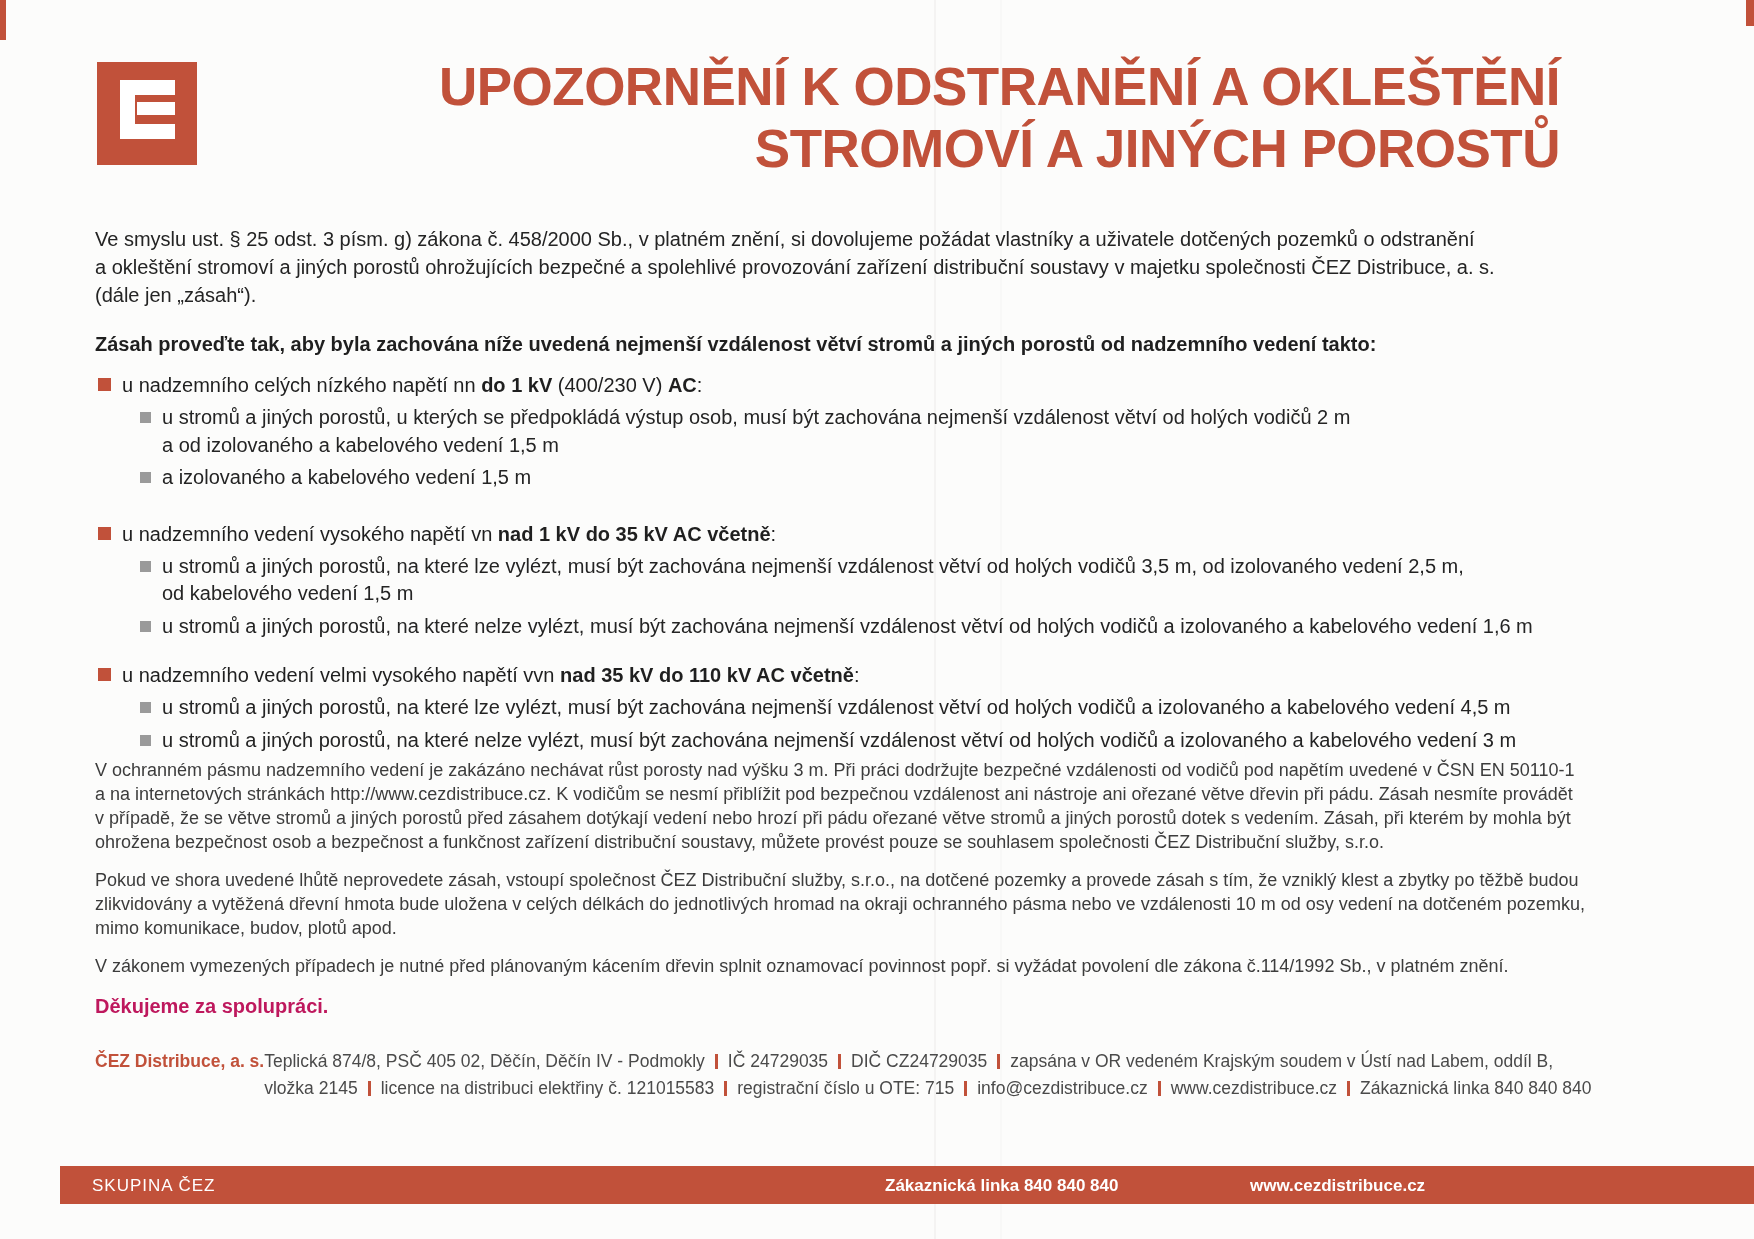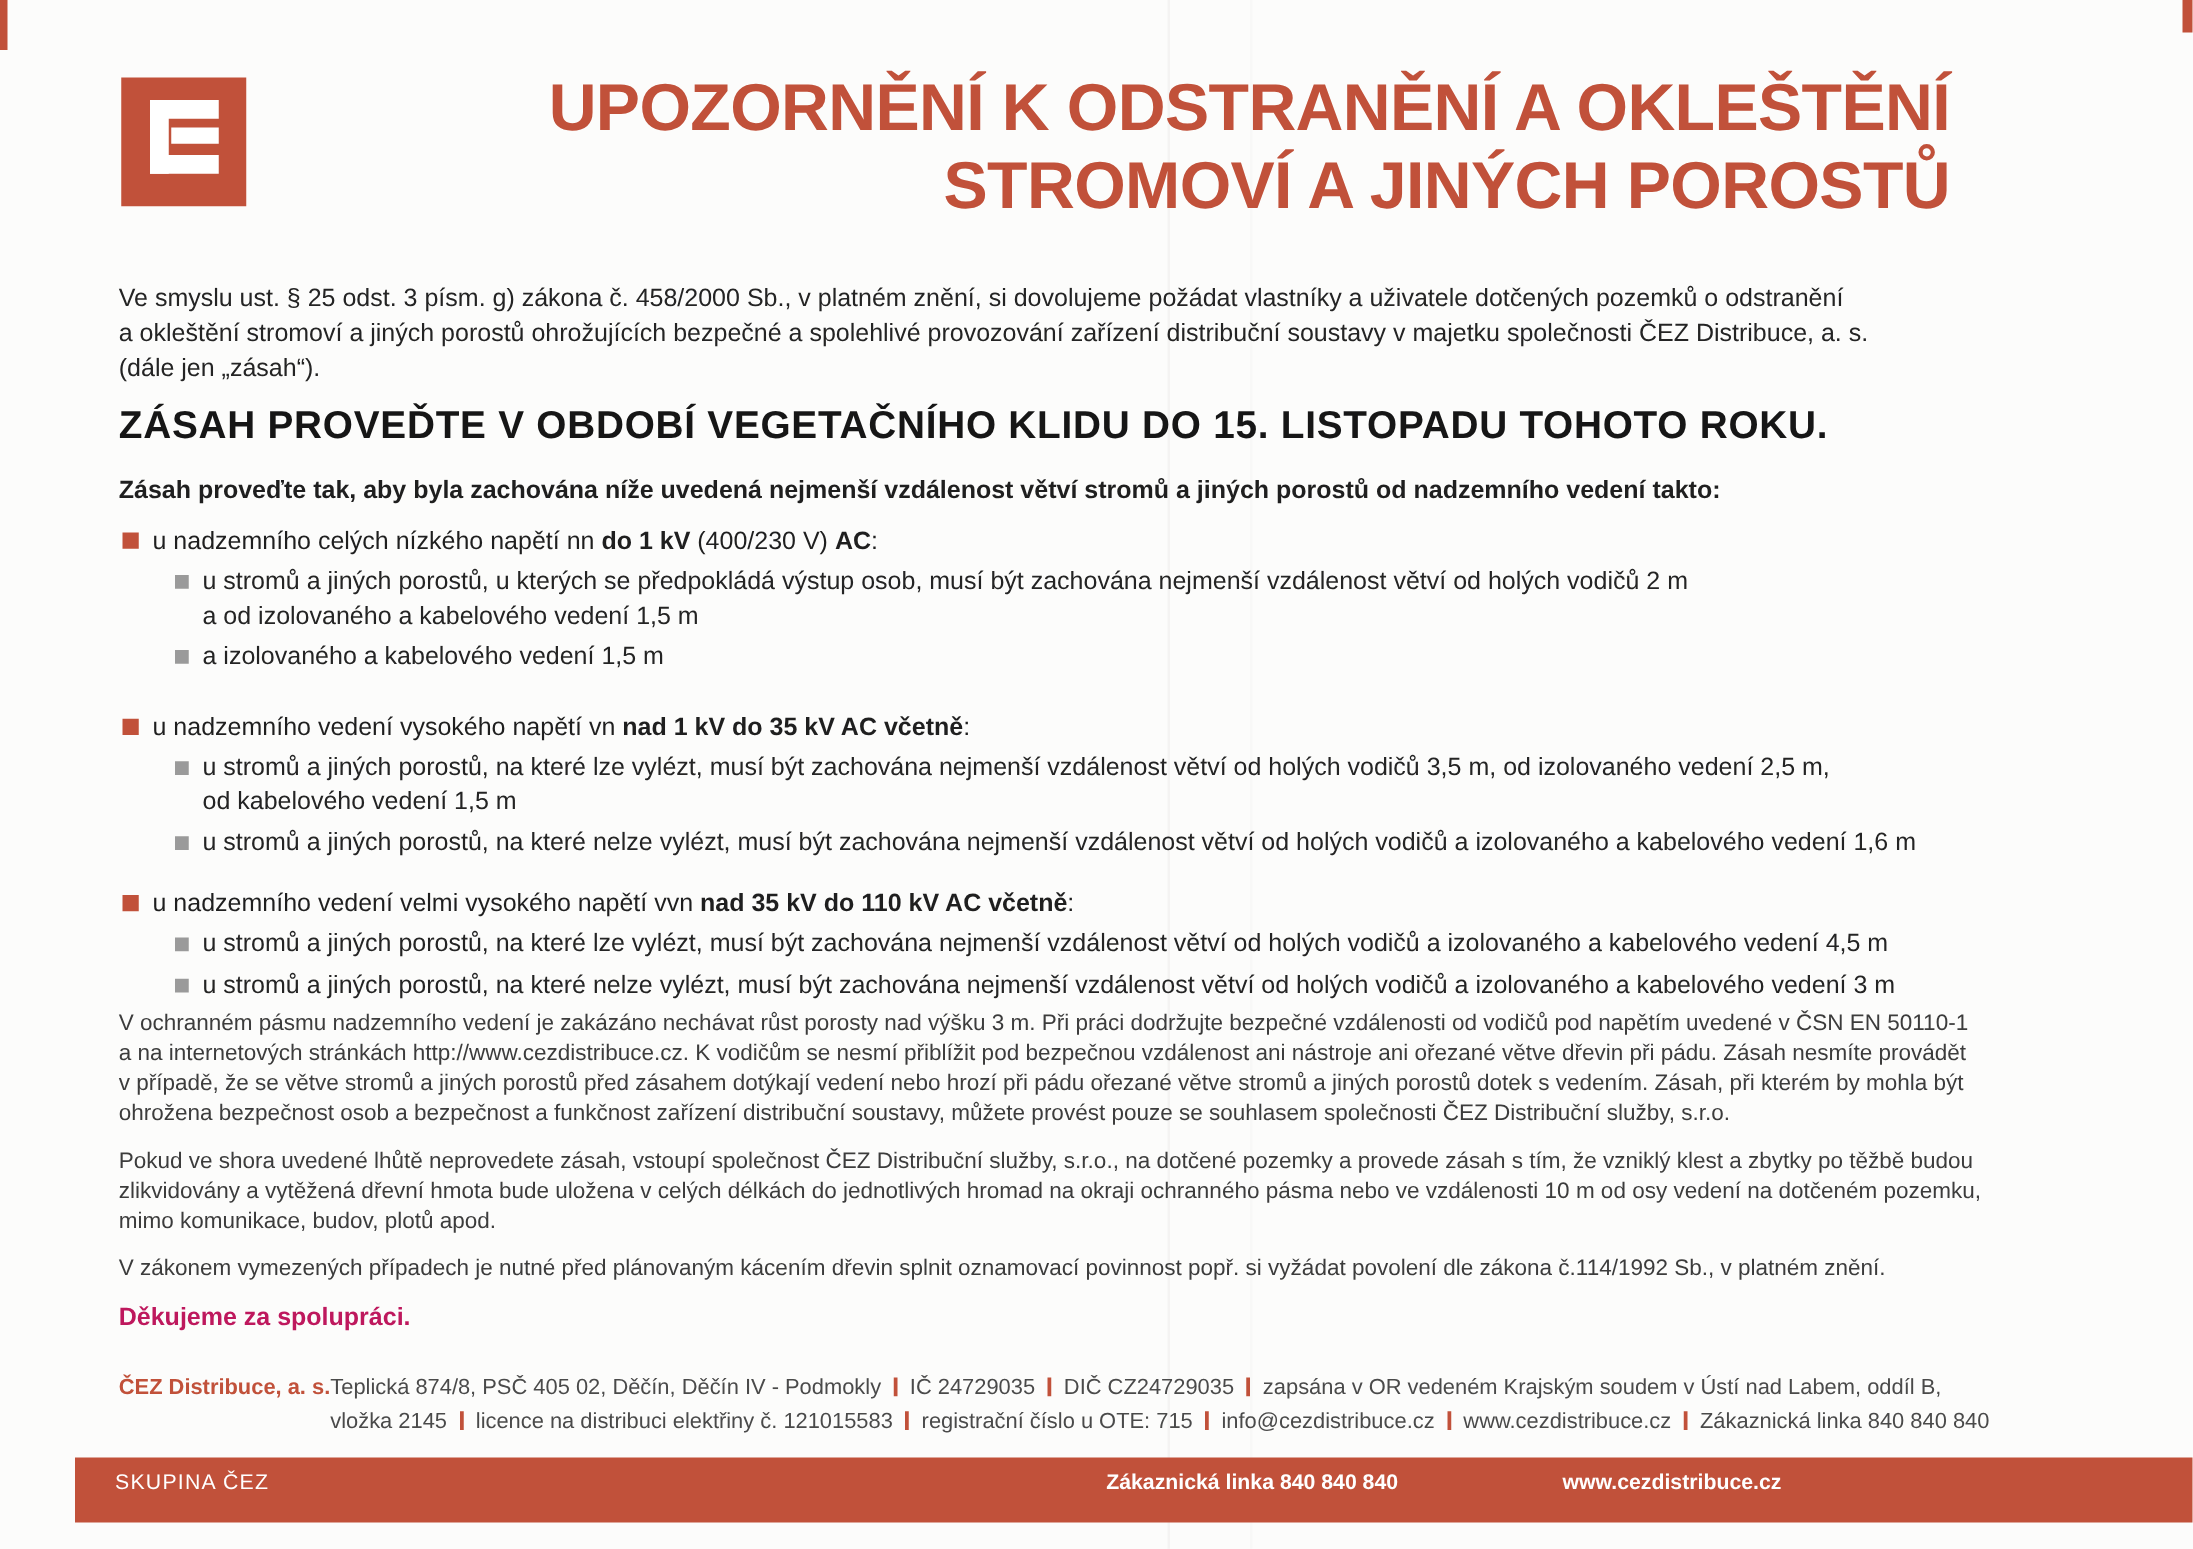--- a/index.html
+++ b/index.html
@@ -66,21 +66,21 @@
   .note.firstnote{margin-top:0;}
   .thanks{margin-top:16px;font-size:20px;line-height:24px;font-weight:700;color:#be185d;}
 
   
   .footer{margin-top:30px;display:flex;font-size:17.5px;line-height:27px;color:#4a4a4a;}
   .footer .company{flex:0 0 160px;font-weight:700;color:var(--accent);white-space:nowrap;}
   .footer .addr{white-space:nowrap;}
   .divider{display:inline-block;width:3px;height:15px;background:var(--accent);margin:0 10px;vertical-align:-2px;}
 
   
-  .bar{position:absolute;left:60px;top:1166px;width:1694px;height:52px;background:var(--accent);color:#fff;}
+  .bar{position:absolute;left:60px;top:1166px;width:1694px;height:38px;background:var(--accent);color:#fff;}
   .bar span{position:absolute;top:10px;font-size:17px;white-space:nowrap;}
   .bar .grp{left:32px;letter-spacing:1px;font-weight:400;}
   .bar .cust{left:825px;font-weight:700;}
   .bar .web{left:1190px;font-weight:700;}
 </style>
 </head>
 <body>
 
 <div class="crease c1"></div>
 <div class="crease c2"></div>
@@ -100,21 +100,20 @@
 </div>
 
 <div class="flow">
 
   <div class="intro">
     <div class="line">Ve smyslu ust. § 25 odst. 3 písm. g) zákona č. 458/2000 Sb., v platném znění, si dovolujeme požádat vlastníky a uživatele dotčených pozemků o odstranění</div>
     <div class="line">a okleštění stromoví a jiných porostů ohrožujících bezpečné a spolehlivé provozování zařízení distribuční soustavy v majetku společnosti ČEZ Distribuce, a. s.</div>
     <div class="line">(dále jen „zásah“).</div>
   </div>
 
-  <div class="deadline">ZÁSAH PROVEĎTE V OBDOBÍ VEGETAČNÍHO KLIDU DO 15. LISTOPADU TOHOTO ROKU.</div>
 
   <div class="lead">Zásah proveďte tak, aby byla zachována níže uvedená nejmenší vzdálenost větví stromů a jiných porostů od nadzemního vedení takto:</div>
 
   <div class="sec first">
     <div class="sec-title">
       <span class="sq"></span><span>u nadzemního celých nízkého napětí nn </span><span class="b">do 1 kV</span><span> (400/230 V) </span><span class="b">AC</span><span>:</span>
     </div>
     <div class="item">
       <span class="sq"></span>
       <div class="line">u stromů a jiných porostů, u kterých se předpokládá výstup osob, musí být zachována nejmenší vzdálenost větví od holých vodičů 2 m</div>

